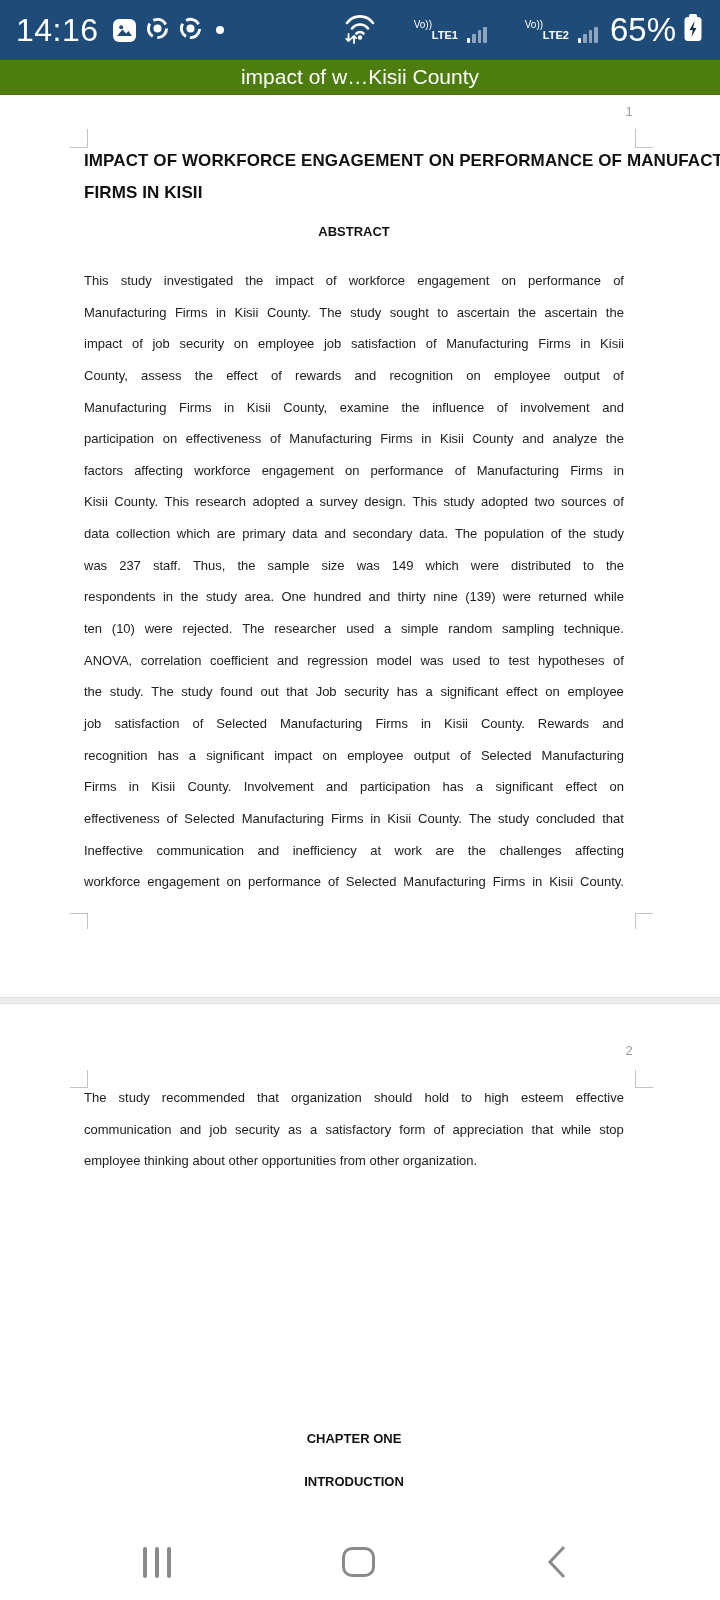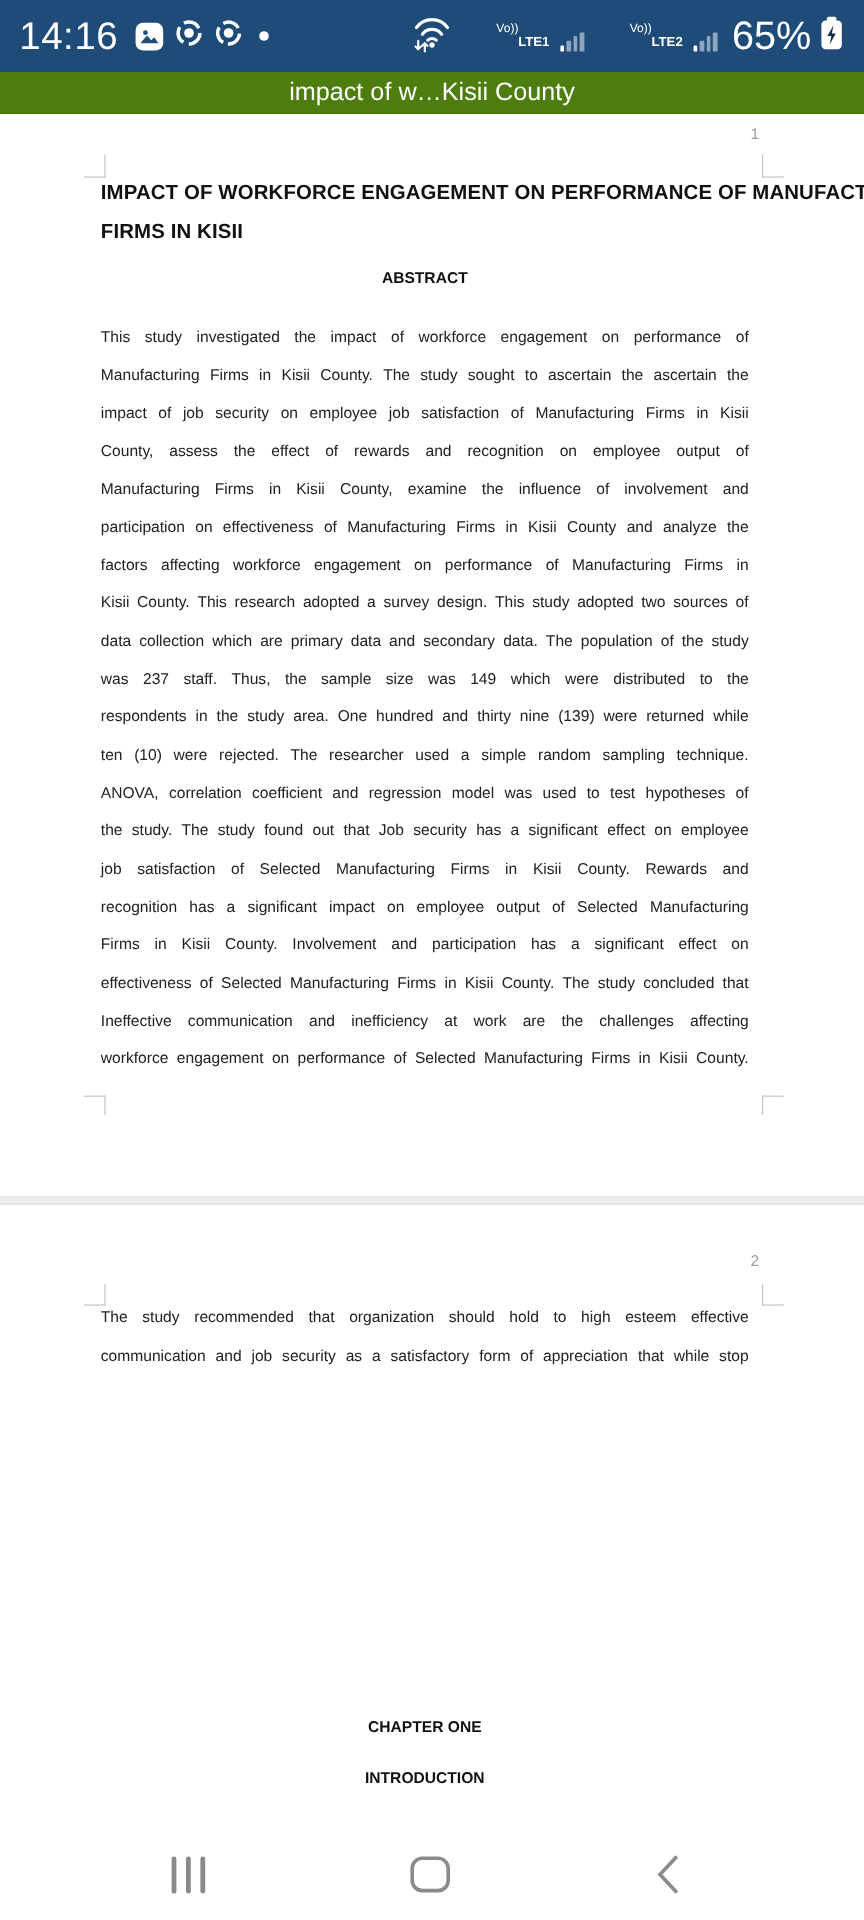--- a/index.html
+++ b/index.html
@@ -485,20 +485,21 @@
           <span>as</span>
           <span>a</span>
           <span>satisfactory</span>
           <span>form</span>
           <span>of</span>
           <span>appreciation</span>
           <span>that</span>
           <span>while</span>
           <span>stop</span>
         </div>
+      <div class="doc-line lline">employee thinking about other opportunities from other organization.</div>
     </div>
 
     <div class="doc-center-heading" style="top:1431px;">CHAPTER ONE</div>
     <div class="doc-center-heading" style="top:1474px;">INTRODUCTION</div>
   </div>
 
   <div class="nav-bar">
     <div class="nav-btn" style="left:117px;">
       <span class="recents-bars">
           <i></i>

